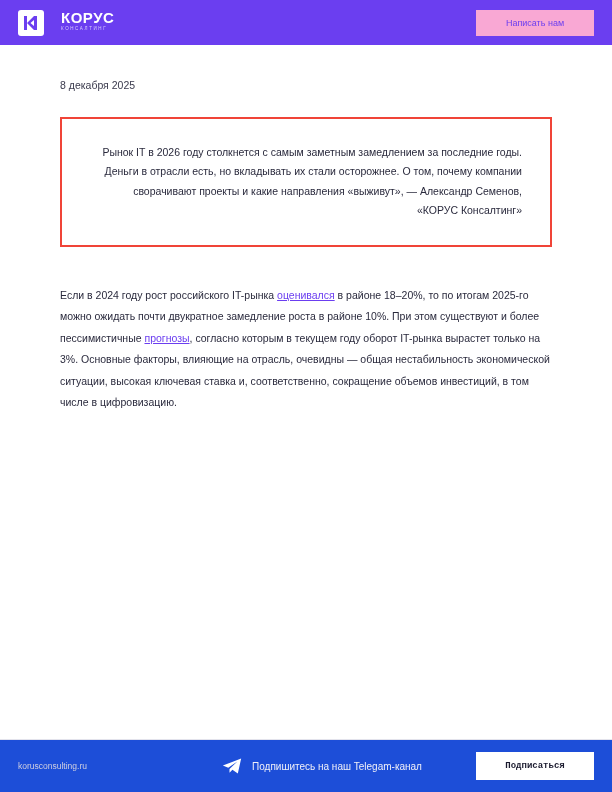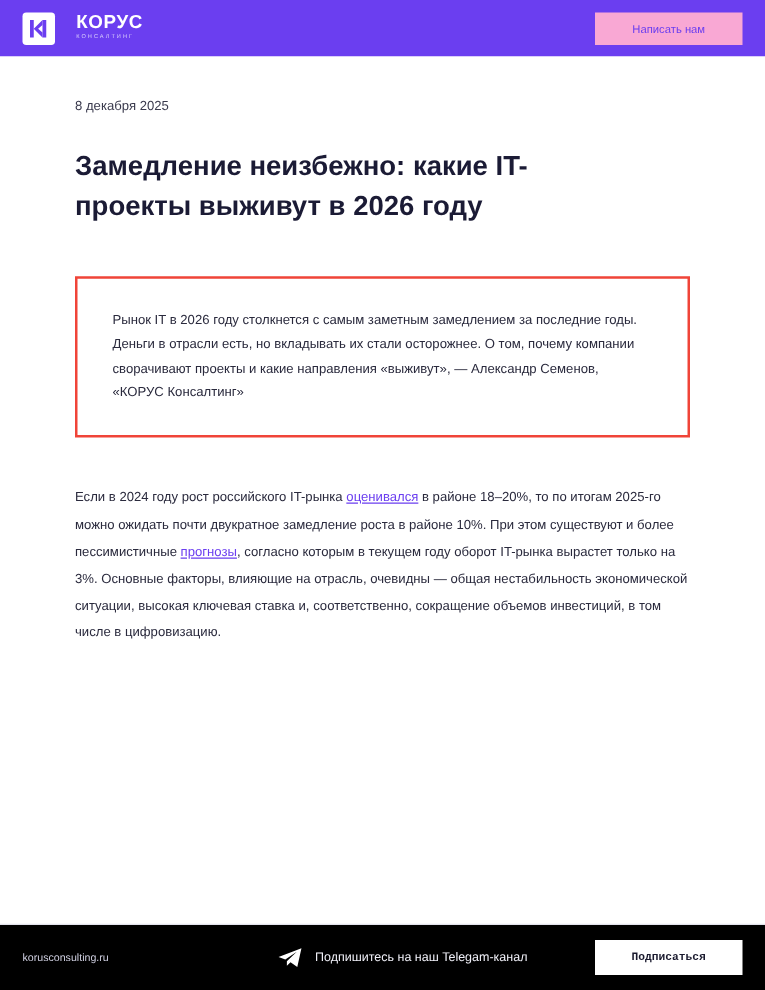--- a/index.html
+++ b/index.html
@@ -94,20 +94,21 @@
   .callout {
     border: 2px solid #f04438;
     padding: 24px 28px;
     margin-bottom: 38px;
   }
   .callout p {
     margin: 0;
     font-size: 10.5px;
     line-height: 1.85;
     color: #2a2a3d;
+    text-align: right;
   }
 
   .body-text {
     font-size: 10.5px;
     line-height: 2.05;
     color: #2a2a3d;
     margin: 0 0 40px 0;
   }
   .body-text a {
     color: #6b3ef0;
@@ -123,21 +124,21 @@
     text-transform: uppercase;
   }
 
   
   .footer {
     position: absolute;
     left: 0;
     bottom: 0;
     width: 612px;
     height: 52px;
-    background: #000000;
+    background: #1d4ed8;
     display: flex;
     align-items: center;
     padding: 0 18px;
     color: #ffffff;
   }
   .footer-site {
     font-size: 8.5px;
     color: #cfcfe0;
     width: 150px;
   }
@@ -192,21 +193,20 @@
       <span class="logo-sub">КОНСАЛТИНГ</span>
     </span>
   </div>
   <button class="header-btn">Написать нам</button>
 </div>
 
 <div class="content">
 
   <div class="date">8 декабря 2025</div>
 
-  <h1 class="title">Замедление неизбежно: какие IT-проекты выживут в 2026 году</h1>
 
   <div class="callout">
     <p>Рынок IT в 2026 году столкнется с самым заметным замедлением за последние годы. Деньги в отрасли есть, но вкладывать их стали осторожнее. О том, почему компании сворачивают проекты и какие направления «выживут», — Александр Семенов, «КОРУС Консалтинг»</p>
   </div>
 
   <p class="body-text">
     <span>Если в 2024 году рост российского IT-рынка </span><a href="#">оценивался</a><span> в районе 18–20%, то по итогам 2025-го можно ожидать почти двукратное замедление роста в районе 10%. При этом существуют и более пессимистичные </span><a href="#">прогнозы</a><span>, согласно которым в текущем году оборот IT-рынка вырастет только на 3%. Основные факторы, влияющие на отрасль, очевидны — общая нестабильность экономической ситуации, высокая ключевая ставка и, соответственно, сокращение объемов инвестиций, в том числе в цифровизацию.</span>
   </p>
 
 </div>

